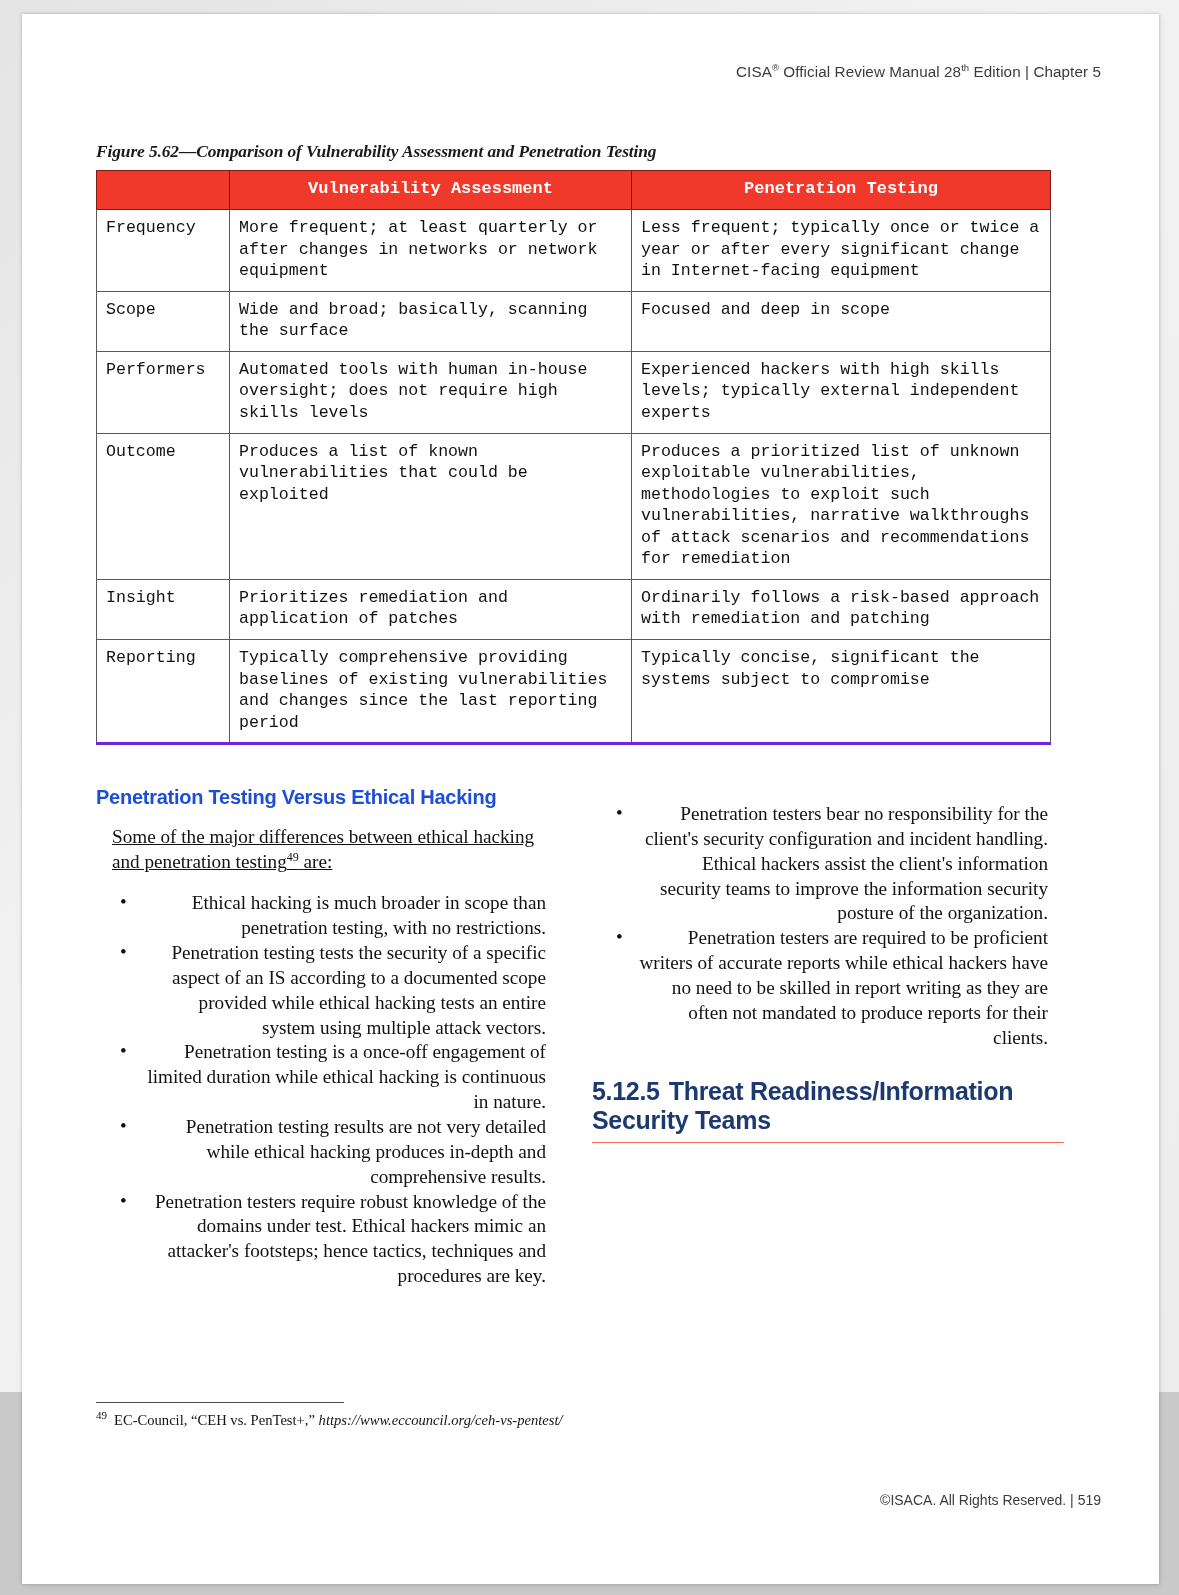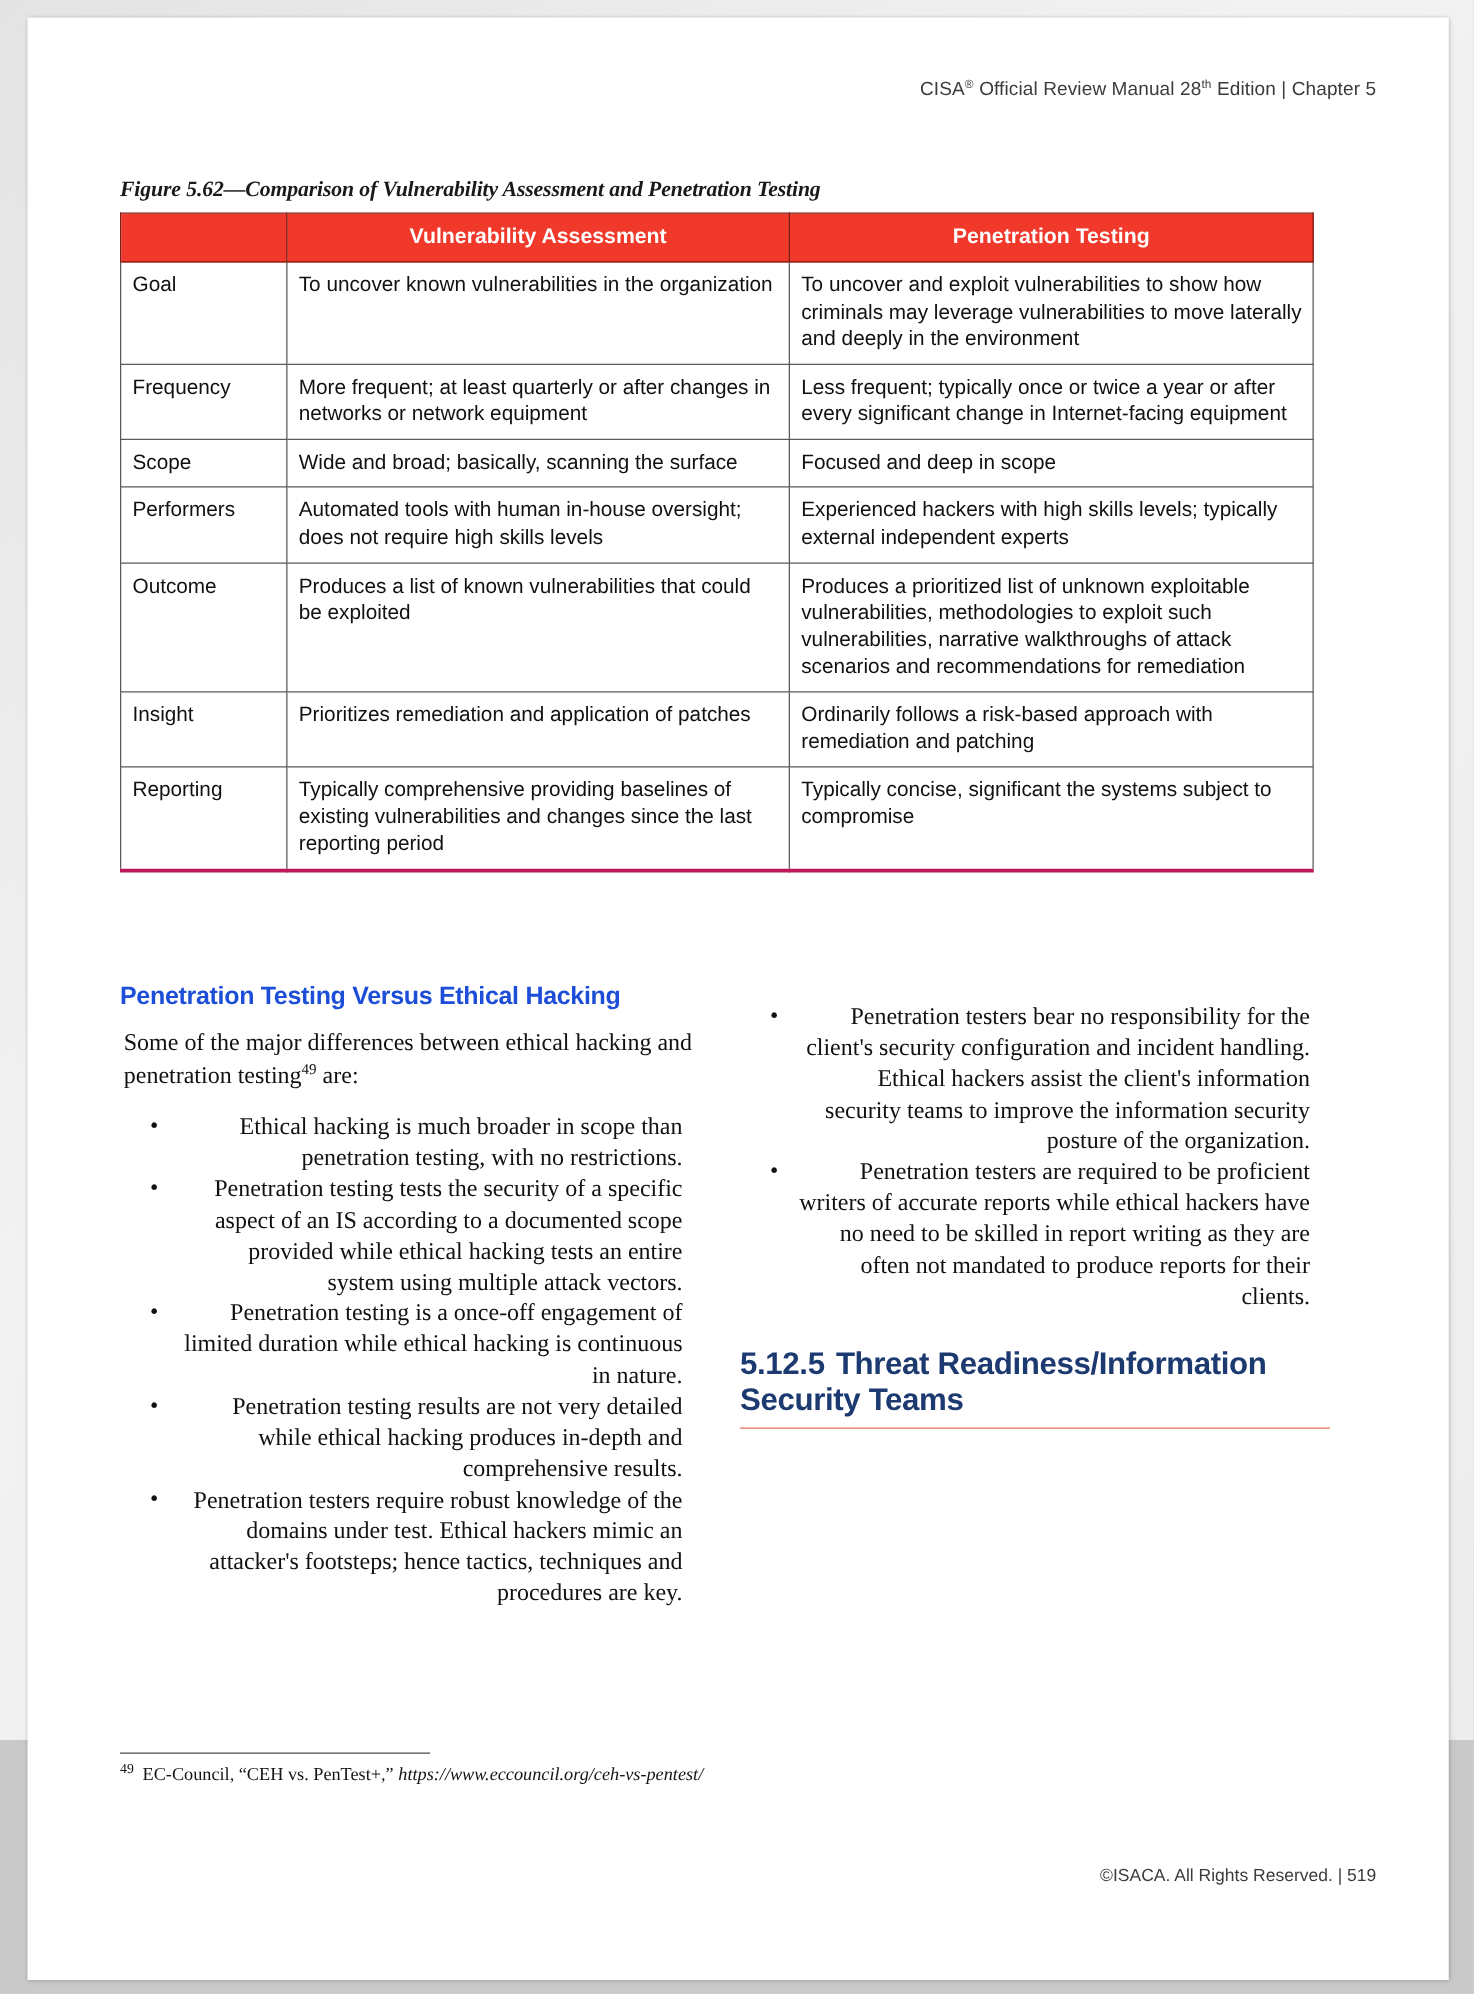--- a/index.html
+++ b/index.html
@@ -65,21 +65,22 @@
   .cmp-table-wrap {
     position: absolute;
     left: 74px;
     top: 156px;
     width: 954px;
   }
   table.cmp-table {
     border-collapse: collapse;
     width: 954px;
     table-layout: fixed;
-    border-bottom: 3px solid #be185d;
+    border-bottom: 3px solid #6d28d9;
+    font-family: Liberation Mono, monospace;
   }
   table.cmp-table col.c1 { width: 133px; }
   table.cmp-table col.c2 { width: 402px; }
   table.cmp-table col.c3 { width: 419px; }
 
   table.cmp-table th, table.cmp-table td {
     border: 1px solid #595959;
     vertical-align: top;
     padding: 7px 8px 9px 9px;
     font-size: 16.6px;
@@ -120,21 +121,22 @@
     font-size: 20px;
     color: #1d4ed8;
     letter-spacing: -0.25px;
     margin: 0 0 14px 0;
   }
   .serif-p {
     font-family: "Liberation Serif", serif;
     font-size: 19.2px;
     line-height: 1.30;
     color: #111;
-    margin: 3px;
+    margin: 16px;
+    text-decoration: underline;
   }
   .serif-p sup { font-size: 12px; vertical-align: super; }
 
   ul.bullets {
     list-style: none;
     margin: 16px;
     padding: 0;
     text-align: right;
   }
   ul.bullets li {
@@ -227,25 +229,20 @@
             <col class="c3">
           </colgroup>
         <thead>
           <tr>
             <th class="blank"></th>
             <th>Vulnerability Assessment</th>
             <th>Penetration Testing</th>
           </tr>
         </thead>
         <tbody>
-          <tr>
-            <td class="rowlabel">Goal</td>
-            <td>To uncover known vulnerabilities in the organization</td>
-            <td>To uncover and exploit vulnerabilities to show how criminals may leverage vulnerabilities to move laterally and deeply in the environment</td>
-          </tr>
           <tr>
             <td class="rowlabel">Frequency</td>
             <td>More frequent; at least quarterly or after changes in networks or network equipment</td>
             <td>Less frequent; typically once or twice a year or after every significant change in Internet-facing equipment</td>
           </tr>
           <tr>
             <td class="rowlabel">Scope</td>
             <td>Wide and broad; basically, scanning the surface</td>
             <td>Focused and deep in scope</td>
           </tr>

